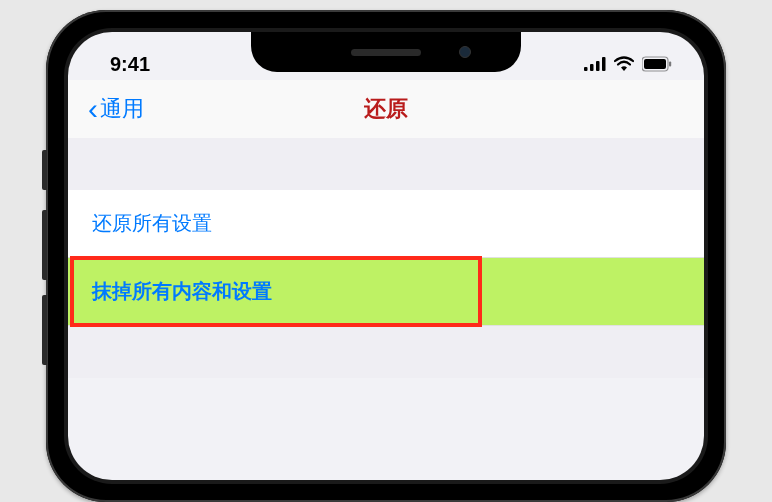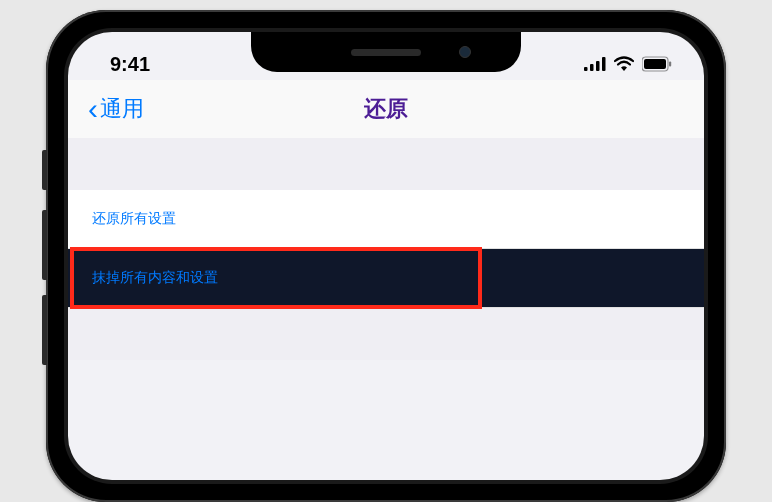--- a/index.html
+++ b/index.html
@@ -105,43 +105,44 @@
       font-weight: 300;
       line-height: 1;
     }
     .nav-title {
       position: absolute;
       left: 0;
       right: 0;
       text-align: center;
       font-size: 22px;
       font-weight: 600;
-      color: #4c1d95;
+      color: #b91c1c;
     }
     .content {
       background: #efeef3;
     }
     .spacer {
       height: 52px;
       background: #efeef3;
     }
     .spacer-small {
       height: 52px;
       background: #efeef3;
     }
     .list-item {
       background: #fff;
       padding: 20px 24px;
-      font-size: 14px;
+      font-size: 20px;
       color: #007aff;
       border-bottom: 1px solid #e0e0e0;
     }
     .list-item.highlighted {
       position: relative;
-      background: #0f172a;
+      background: #bef264;
+      font-weight: bold;
     }
     .highlight-box {
       position: absolute;
       top: -2px;
       left: 2px;
       right: 222px;
       bottom: -2px;
       border: 4px solid #ff2a1a;
       pointer-events: none;
       z-index: 5;

